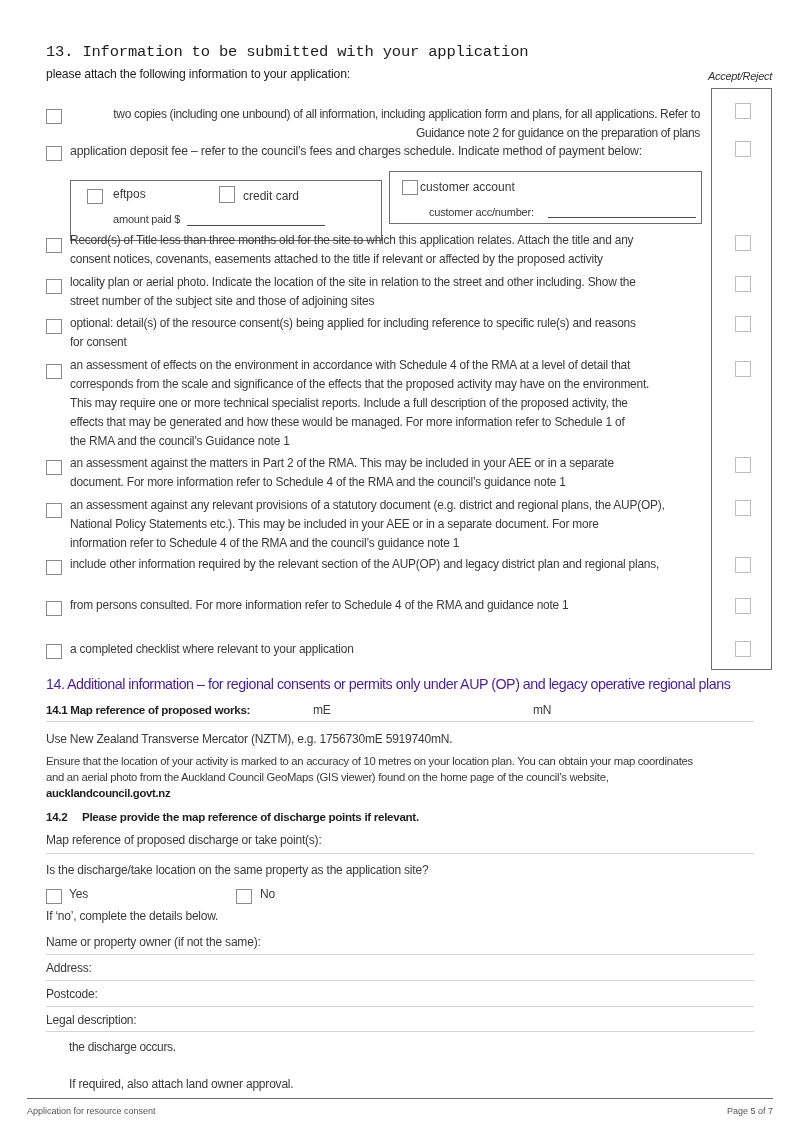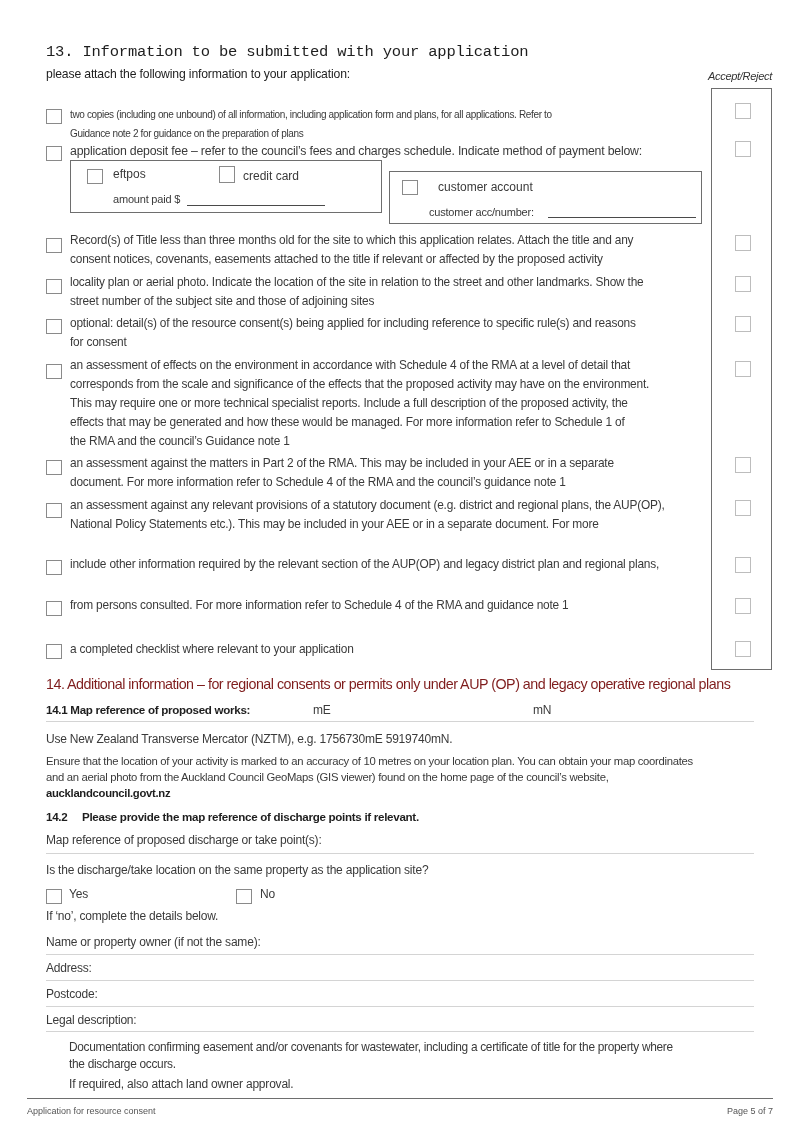--- a/index.html
+++ b/index.html
@@ -8,26 +8,26 @@
     font-family: "Liberation Sans", "DejaVu Sans", sans-serif; color: #3a3a3a;
   }
   .abs { position: absolute; }
   .h13 { left: 46px; top: 43px; font-size: 15.5px; color: #1e1e1e; letter-spacing: -0.2px; font-family: Liberation Mono, monospace; }
   .intro { left: 46px; top: 66px; font-size: 12.2px; color: #1e1e1e; line-height: 17px; width: 640px; letter-spacing: -0.15px; }
   .ar-label { left: 708px; top: 70px; font-size: 11px; font-style: italic; color: #333; letter-spacing: -0.3px; }
   .ar-col { left: 711px; top: 88px; width: 61px; height: 582px; border: 1px solid #6e6e6e; box-sizing: border-box; }
   .ar-box { position: absolute; left: 23px; width: 16px; height: 16px; border: 1px solid #bdbdbd; box-sizing: border-box; background: #fff; }
   .cb { position: absolute; width: 16px; height: 15px; border: 1px solid #8a8a8a; box-sizing: border-box; background: #fff; }
   .item-text { position: absolute; left: 70px; width: 630px; font-size: 11.9px; line-height: 19px; color: #3a3a3a; letter-spacing: -0.2px; }
-  .item-text.small { font-size: 10px; letter-spacing: -0.35px; }
+  .item-text.small { font-size: 12px; letter-spacing: -0.35px; text-align: right; }
   .pay-box { position: absolute; border: 1px solid #6e6e6e; box-sizing: border-box; }
   .pay-label { position: absolute; font-size: 12px; color: #3a3a3a; }
   .pay-sub { position: absolute; font-size: 11px; color: #3a3a3a; letter-spacing: -0.2px; }
   .uline { position: absolute; height: 0; border-bottom: 1px solid #4a4a4a; }
-  .h14 { left: 46px; top: 676px; font-size: 14.3px; color: #7f1d1d; letter-spacing: -0.5px; white-space: nowrap; }
+  .h14 { left: 46px; top: 676px; font-size: 14.3px; color: #4c1d95; letter-spacing: -0.5px; white-space: nowrap; }
   .sec-line { position: absolute; left: 46px; width: 708px; border-bottom: 1px solid #d4d4d4; height: 0; }
   .row-text { position: absolute; left: 46px; font-size: 12px; color: #3a3a3a; letter-spacing: -0.2px; white-space: nowrap; }
   .bold-lbl { font-size: 11.6px; color: #1e1e1e; font-weight: bold; letter-spacing: -0.3px; }
   .para { position: absolute; left: 46px; width: 700px; font-size: 11.3px; line-height: 16px; color: #3a3a3a; letter-spacing: -0.3px; }
   .footer-line { left: 27px; top: 1098px; width: 746px; border-bottom: 1px solid #6e6e6e; height: 0; }
   .footer-left { left: 27px; top: 1106px; font-size: 9px; color: #555; }
   .footer-right { left: 727px; top: 1106px; font-size: 9px; color: #555; }
 </style>
 </head>
 <body>
@@ -54,44 +54,44 @@
 
 <div class="cb" style="left:46px; top:109px"></div>
 <div class="item-text small" style="top:105px">
   <div>two copies (including one unbound) of all information, including application form and plans, for all applications. Refer to</div>
   <div>Guidance note 2 for guidance on the preparation of plans</div>
 </div>
 
 <div class="cb" style="left:46px; top:146px"></div>
 <div class="item-text" style="top:142px; font-size:12.3px">application deposit fee – refer to the council’s fees and charges schedule. Indicate method of payment below:</div>
 
-<div class="pay-box" style="left:70px; top:160px; width:312px; height:53px">
+<div class="pay-box" style="left:70px; top:180px; width:312px; height:61px">
   <div class="cb" style="left:16px; top:8px"></div>
   <div class="pay-label" style="left:42px; top:6px">eftpos</div>
   <div class="cb" style="left:148px; top:5px; height:17px"></div>
   <div class="pay-label" style="left:172px; top:8px">credit card</div>
   <div class="pay-sub" style="left:42px; top:32px">amount paid $</div>
   <div class="uline" style="left:116px; top:44px; width:138px"></div>
 </div>
 <div class="pay-box" style="left:389px; top:171px; width:313px; height:53px">
   <div class="cb" style="left:12px; top:8px"></div>
-  <div class="pay-label" style="left:48px; top:8px">customer account</div>
+  <div class="pay-label" style="left:30px; top:8px">customer account</div>
   <div class="pay-sub" style="left:39px; top:34px">customer acc/number:</div>
   <div class="uline" style="left:158px; top:45px; width:148px"></div>
 </div>
 
 <div class="cb" style="left:46px; top:238px"></div>
 <div class="item-text" style="top:231px">
   <div>Record(s) of Title less than three months old for the site to which this application relates. Attach the title and any</div>
   <div>consent notices, covenants, easements attached to the title if relevant or affected by the proposed activity</div>
 </div>
 
 <div class="cb" style="left:46px; top:279px"></div>
 <div class="item-text" style="top:273px">
-  <div>locality plan or aerial photo. Indicate the location of the site in relation to the street and other landmarks. Show the</div>
+  <div>locality plan or aerial photo. Indicate the location of the site in relation to the street and other including. Show the</div>
   <div>street number of the subject site and those of adjoining sites</div>
 </div>
 
 <div class="cb" style="left:46px; top:319px"></div>
 <div class="item-text" style="top:314px">
   <div>optional: detail(s) of the resource consent(s) being applied for including reference to specific rule(s) and reasons</div>
   <div>for consent</div>
 </div>
 
 <div class="cb" style="left:46px; top:364px"></div>
@@ -106,20 +106,21 @@
 <div class="cb" style="left:46px; top:460px"></div>
 <div class="item-text" style="top:454px">
   <div>an assessment against the matters in Part 2 of the RMA. This may be included in your AEE or in a separate</div>
   <div>document. For more information refer to Schedule 4 of the RMA and the council’s guidance note 1</div>
 </div>
 
 <div class="cb" style="left:46px; top:503px"></div>
 <div class="item-text" style="top:496px">
   <div>an assessment against any relevant provisions of a statutory document (e.g. district and regional plans, the AUP(OP),</div>
   <div>National Policy Statements etc.). This may be included in your AEE or in a separate document. For more</div>
+  <div>information refer to Schedule 4 of the RMA and the council’s guidance note 1</div>
 </div>
 
 <div class="cb" style="left:46px; top:560px"></div>
 <div class="item-text" style="top:555px">
   <div>include other information required by the relevant section of the AUP(OP) and legacy district plan and regional plans,</div>
 </div>
 
 <div class="cb" style="left:46px; top:601px"></div>
 <div class="item-text" style="top:596px">
   <div>from persons consulted. For more information refer to Schedule 4 of the RMA and guidance note 1</div>
@@ -164,20 +165,19 @@
 <div class="row-text" style="top:961px">Address:</div>
 <div class="sec-line" style="top:980px"></div>
 
 <div class="row-text" style="top:987px">Postcode:</div>
 <div class="sec-line" style="top:1006px"></div>
 
 <div class="row-text" style="top:1013px">Legal description:</div>
 <div class="sec-line" style="top:1031px"></div>
 
 <div class="para" style="left:69px; top:1039px; font-size:11.9px; line-height:17px">
-  <div>Documentation confirming easement and/or covenants for wastewater, including a certificate of title for the property where</div>
   <div>the discharge occurs.</div>
 </div>
 <div class="row-text" style="left:69px; top:1077px">If required, also attach land owner approval.</div>
 
 <div class="abs footer-line"></div>
 <div class="abs footer-left">Application for resource consent</div>
 <div class="abs footer-right">Page 5 of 7</div>
 
 </body></html>

